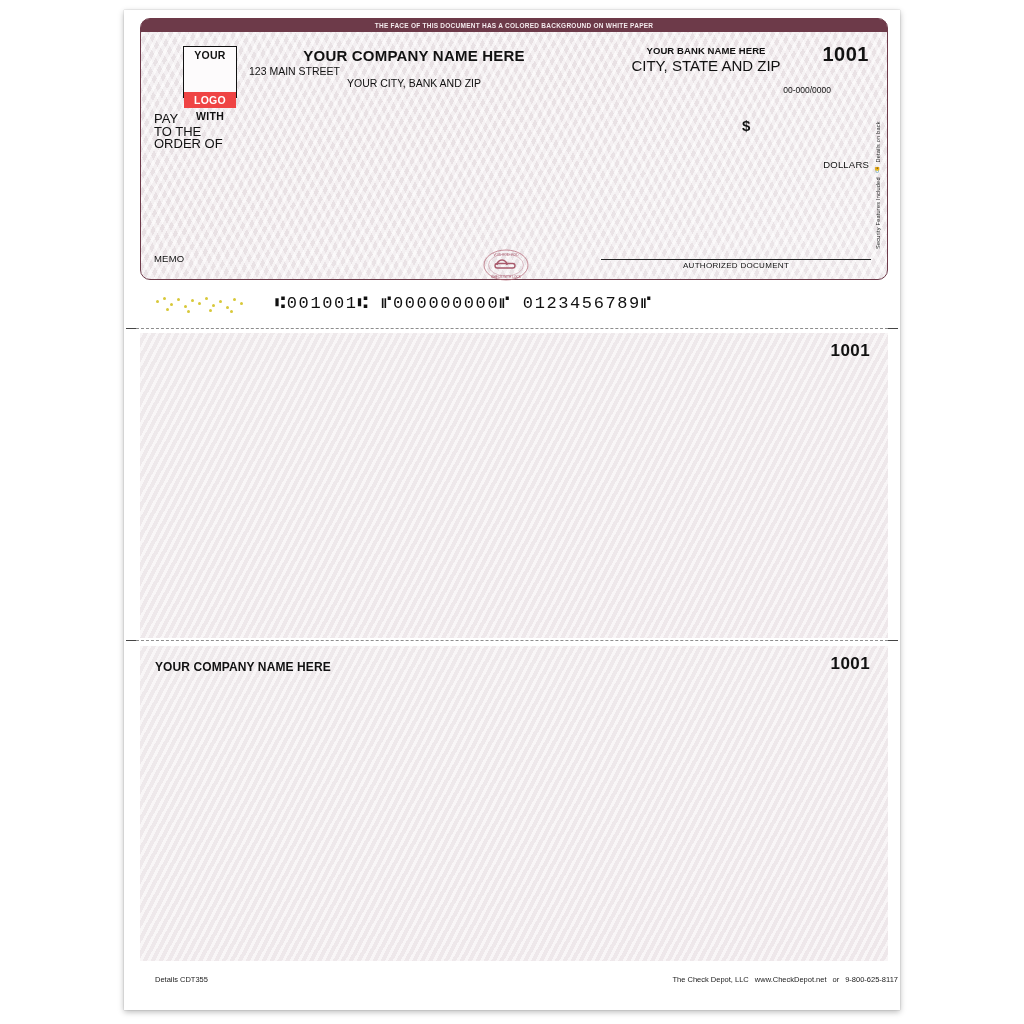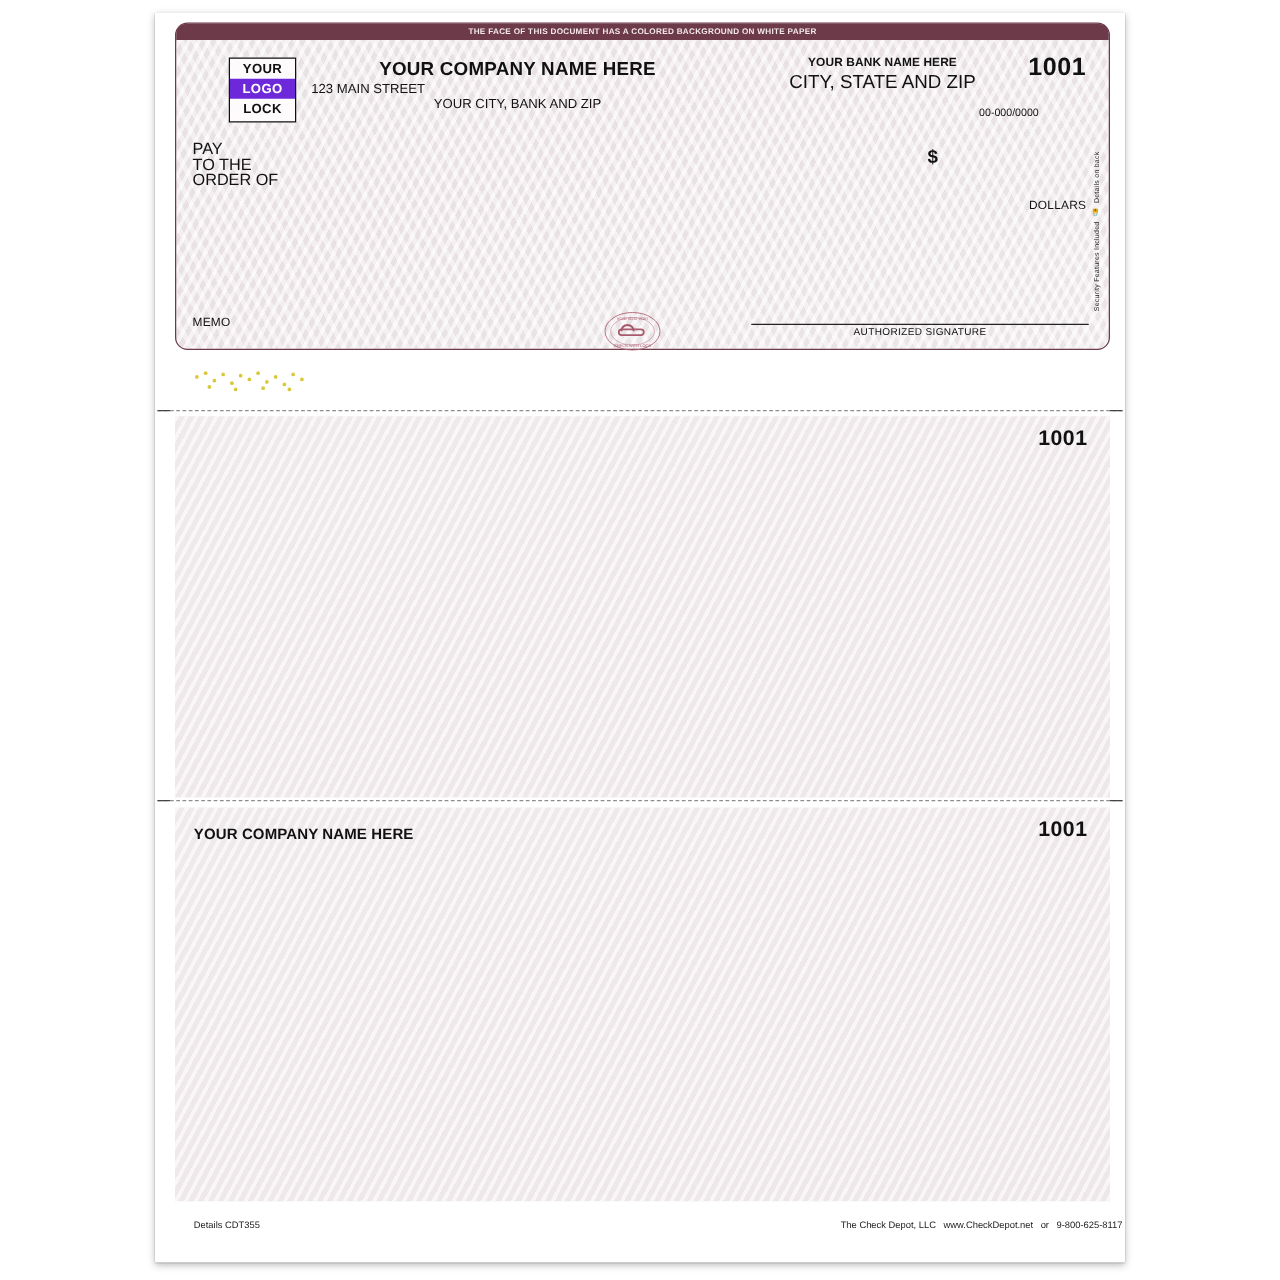--- a/index.html
+++ b/index.html
@@ -75,22 +75,23 @@
     text-align: center;
   }
   .logo-line {
     font-size: 10.5px;
     font-weight: bold;
     letter-spacing: 0.3px;
     line-height: 16px;
     color: #111;
   }
   .logo-line.inv {
-    background: #6d28d9;
+    background: #ef4444;
     color: #fff;
+    margin-top: 29px;
   }
 
   .company-name {
     position: absolute;
     left: 108px;
     top: 28px;
     width: 330px;
     font-size: 15px;
     font-weight: bold;
     color: #111;
@@ -343,21 +344,21 @@
 
   <div class="sheet"></div>
 
   <div class="check">
 
     <div class="check-topbar">THE FACE OF THIS DOCUMENT HAS A COLORED BACKGROUND ON WHITE PAPER</div>
 
     <div class="logo-box">
       <div class="logo-line">YOUR</div>
       <div class="logo-line inv">LOGO</div>
-      <div class="logo-line">LOCK</div>
+      <div class="logo-line">WITH</div>
     </div>
 
     <div class="company-name">YOUR COMPANY NAME HERE</div>
     <div class="company-addr1">123 MAIN STREET</div>
     <div class="company-addr2">YOUR CITY, BANK AND ZIP</div>
 
     <div class="bank-name">YOUR BANK NAME HERE</div>
     <div class="bank-city">CITY, STATE AND ZIP</div>
     <div class="bank-frac">00-000/0000</div>
 
@@ -368,21 +369,21 @@
       <div>TO THE</div>
       <div>ORDER OF</div>
     </div>
 
     <div class="dollar-sign">$</div>
     <div class="dollars-label">DOLLARS</div>
 
     <div class="memo-label">MEMO</div>
 
     <div class="sig-line"></div>
-    <div class="sig-label">AUTHORIZED SIGNATURE</div>
+    <div class="sig-label">AUTHORIZED DOCUMENT</div>
 
     <div class="seal">
       <svg width="48" height="34" viewBox="0 0 48 34">
         <ellipse cx="24" cy="17" rx="22" ry="15" fill="none" stroke="#b06070" stroke-width="0.7"></ellipse>
         <ellipse cx="24" cy="17" rx="17.5" ry="11" fill="none" stroke="#c08898" stroke-width="0.5"></ellipse>
         <path d="M15 17 a5 5 0 0 1 10 0" fill="none" stroke="#a85a6c" stroke-width="1.6"></path>
         <rect x="13" y="15.5" width="20" height="4.5" rx="2.2" fill="none" stroke="#a85a6c" stroke-width="1.4"></rect>
         <text x="24" y="8" font-family="Liberation Sans, sans-serif" font-size="3.2" fill="#a85a6c" text-anchor="middle">VOID VOID VOID</text>
         <text x="24" y="29.5" font-family="Liberation Sans, sans-serif" font-size="3.2" fill="#a85a6c" text-anchor="middle">CHECK WITH LOCK</text>
       </svg>
@@ -408,20 +409,21 @@
       <span style="left:58px;top:8px"></span>
         <span style="left:65px;top:4px"></span>
       <span style="left:72px;top:10px"></span>
         <span style="left:79px;top:2px"></span>
       <span style="left:86px;top:6px"></span>
         <span style="left:12px;top:12px"></span>
       <span style="left:33px;top:14px"></span>
         <span style="left:55px;top:13px"></span>
       <span style="left:76px;top:14px"></span>
     </div>
+    <div class="micr-line">⑆001001⑆ ⑈000000000⑈ 0123456789⑈</div>
   </div>
 
   <div class="perf p1"></div>
   <div class="perf-tick" style="left:126px; top:328px;"></div>
   <div class="perf-tick" style="left:888px; top:328px;"></div>
 
   <div class="stub stub1">
     <div class="stub-number">1001</div>
   </div>
 

